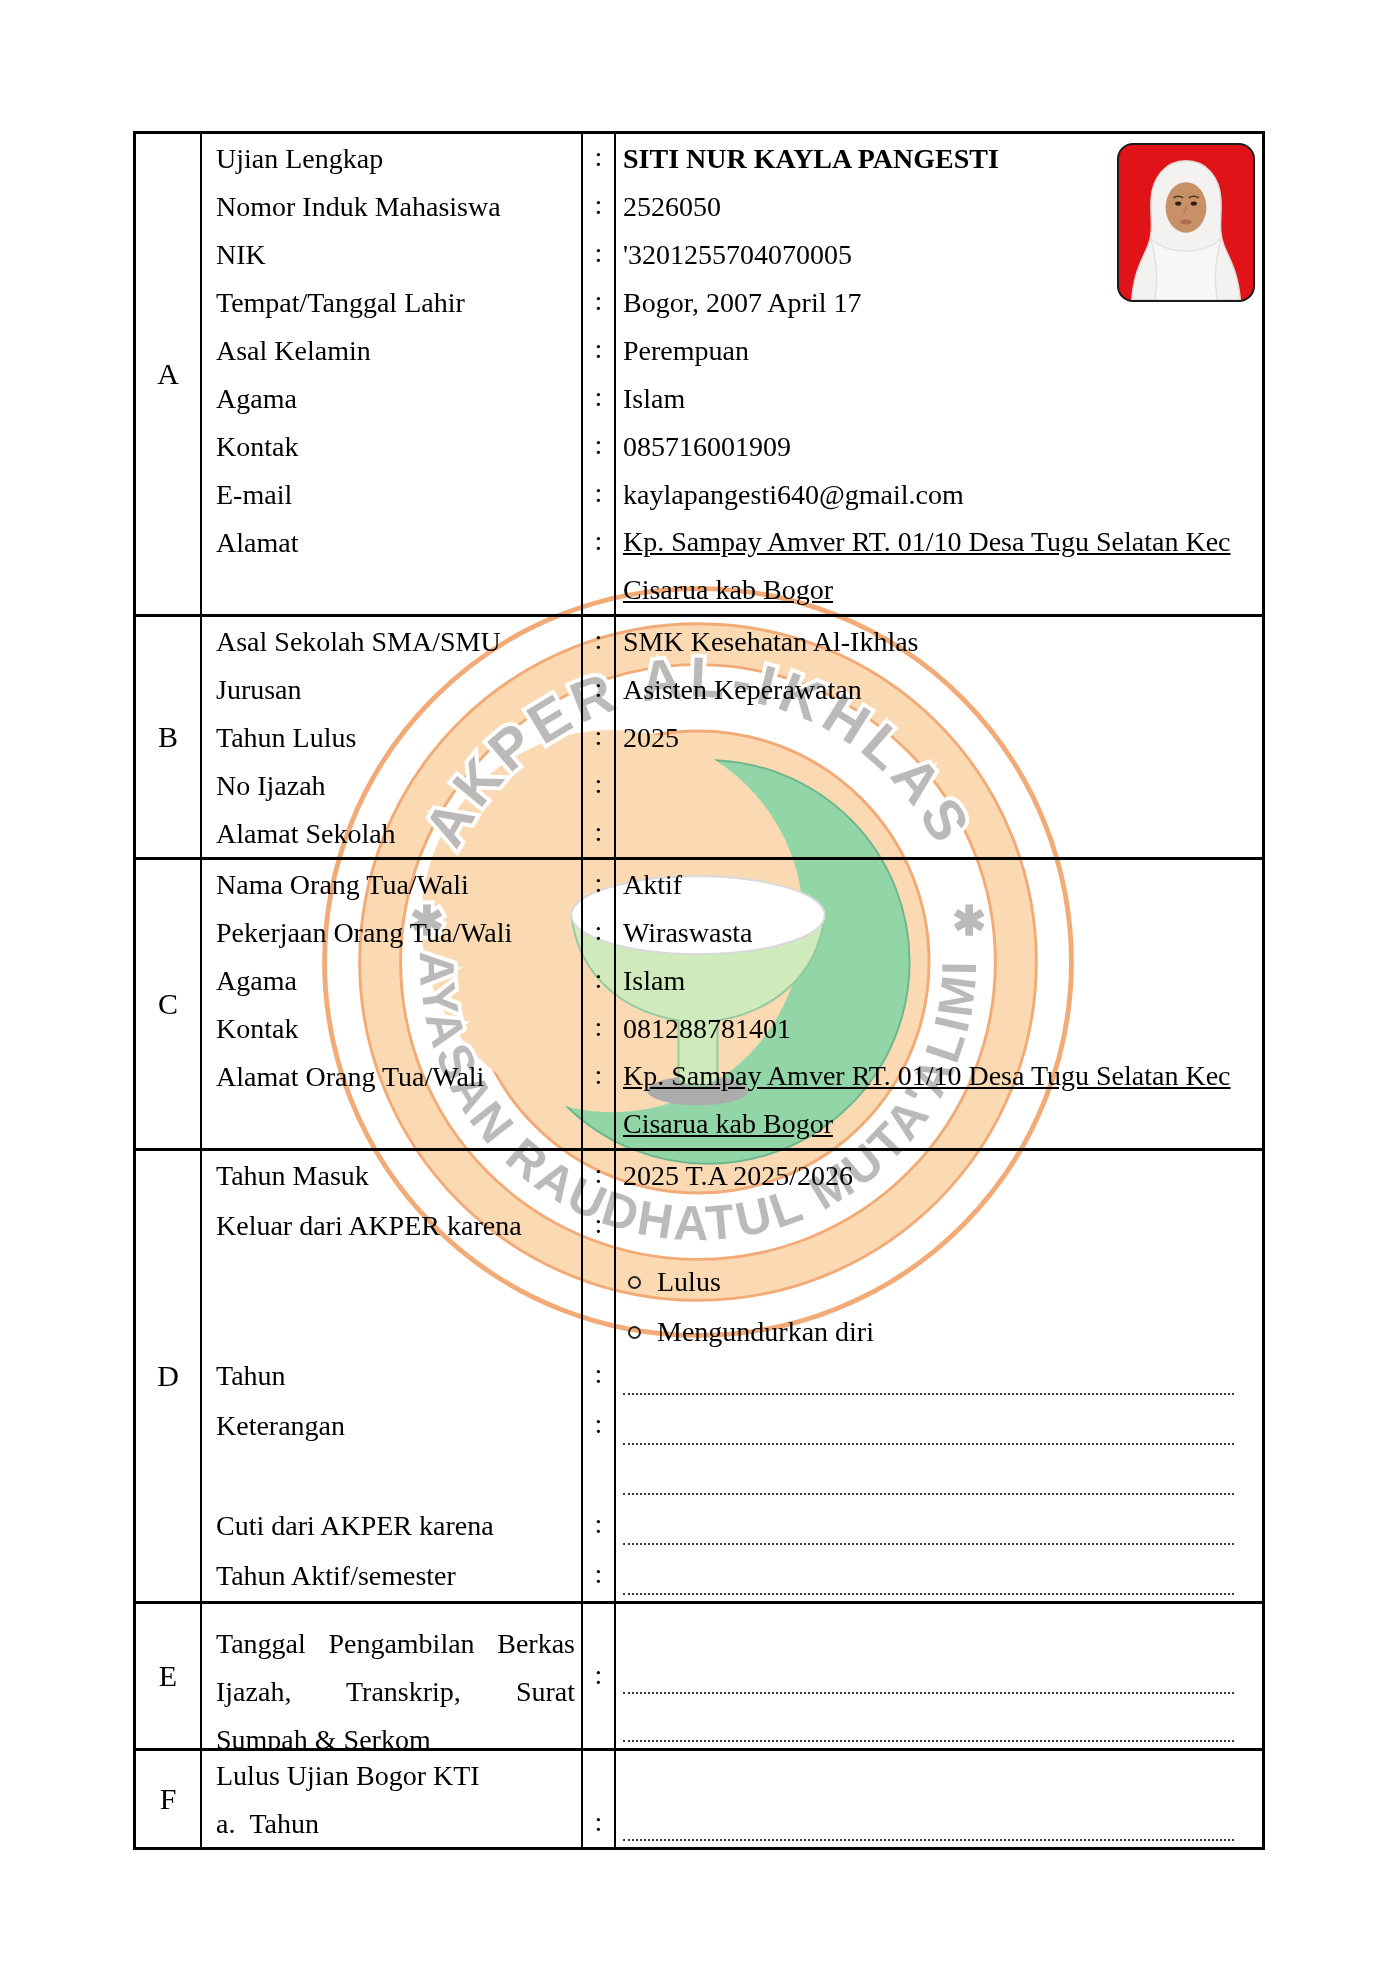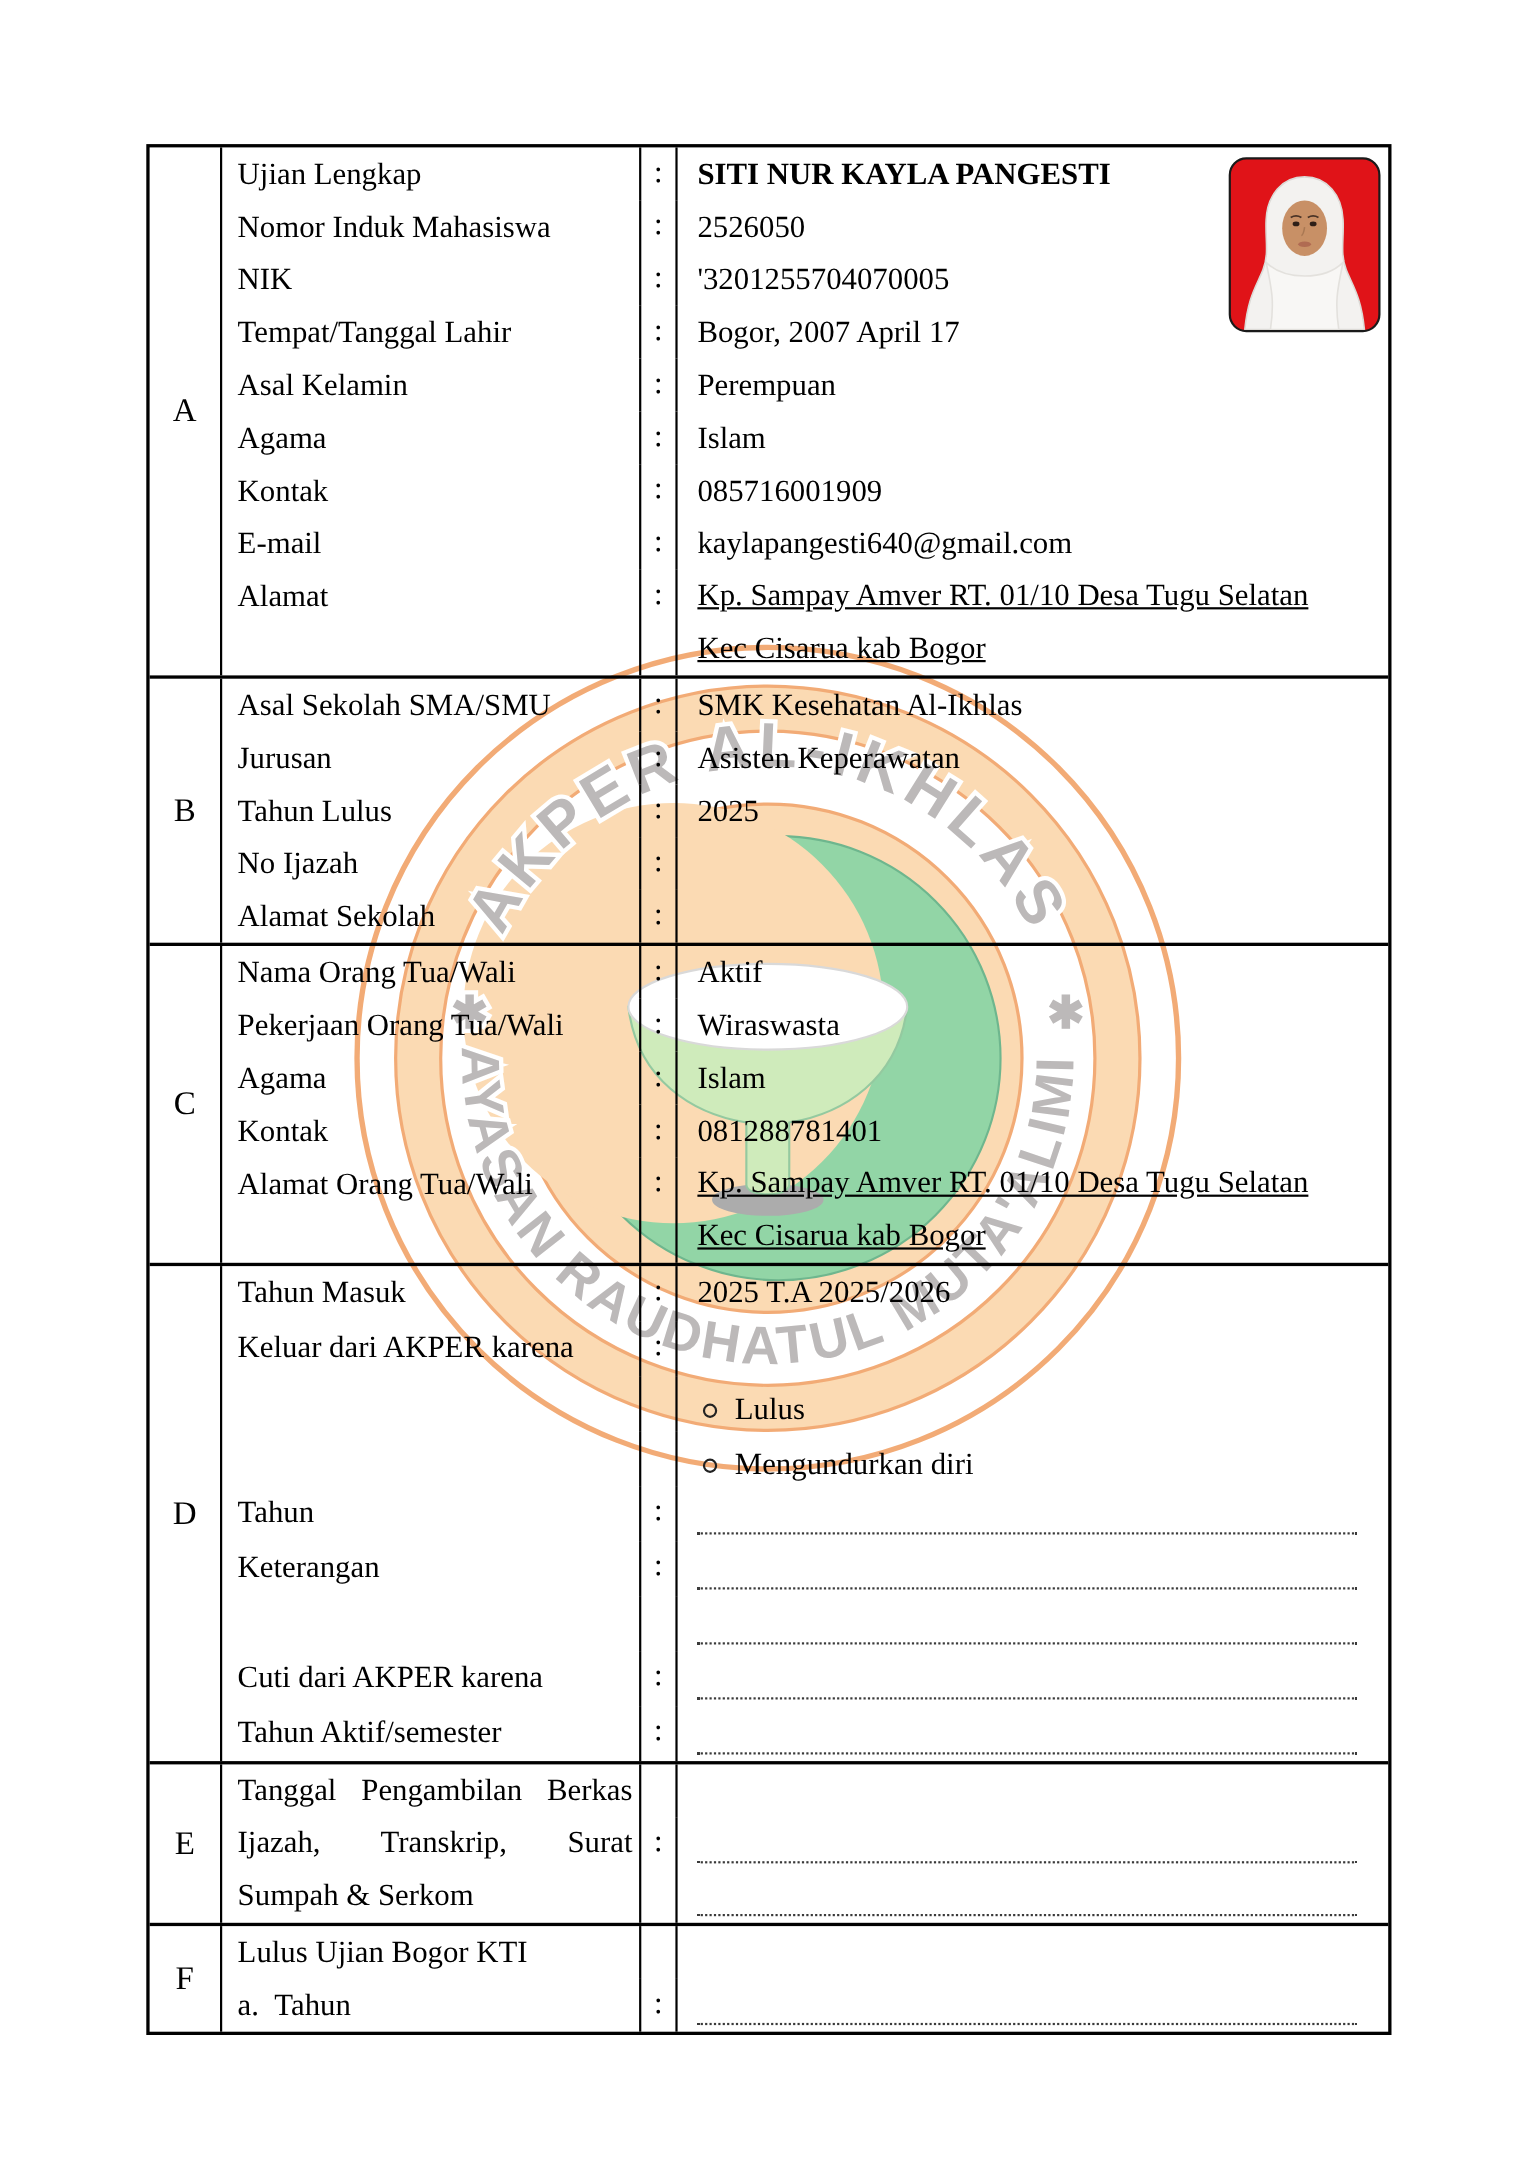--- a/index.html
+++ b/index.html
@@ -15,23 +15,23 @@
   .biodata-table { position:absolute; left:133px; top:131px; width:1132px; z-index:1;
                    border:3px solid #000; background:transparent; font-size:28px; }
   .sec { display:grid; grid-template-columns:66px 381px 33px 1fr; grid-auto-rows:48px;
          grid-auto-flow:row; border-bottom:3px solid #000; }
   .sec:last-child { border-bottom:none; }
   .sec-d { grid-auto-rows:50px; }
   .letter-cell { grid-column:1; border-right:2px solid #000; display:flex;
                  align-items:center; justify-content:center; font-size:30px; }
   .lbl { grid-column:2; border-right:2px solid #000; padding:6px 6px 0 14px;
          line-height:38px; overflow:hidden; white-space:nowrap; }
-  .lbl.justify { white-space:normal; text-align:justify; line-height:48px; padding-top:0; }
+  .lbl.justify { white-space:normal; text-align:justify; line-height:48px; padding-top:16px; }
   .col { grid-column:3; border-right:2px solid #000; text-align:center; line-height:46px; }
-  .val { grid-column:4; padding:6px 22px 0 18px; line-height:38px; overflow:hidden; white-space:nowrap; }
+  .val { grid-column:4; padding:6px 22px 0 7px; line-height:38px; overflow:hidden; white-space:nowrap; }
   .val.wrap { white-space:normal; line-height:48px; padding-top:0;text-decoration:underline; }
   .val.bold { font-weight:bold; }
   .span2 { grid-row:span 2; }
   .span3 { grid-row:span 3; }
   .dotline { height:36px; border-bottom:2.4px dotted #3a3a3a; width:calc(100% - 6px); }
   .sec-d .dotline { height:38px; }
   .optrow { display:flex; align-items:center; height:48px; }
   .sec-d .optrow { height:50px; }
   .radio { width:13px; height:13px; border:2px solid #222; border-radius:50%;
            display:inline-block; margin:0 16px 0 5px; flex:0 0 auto; }

